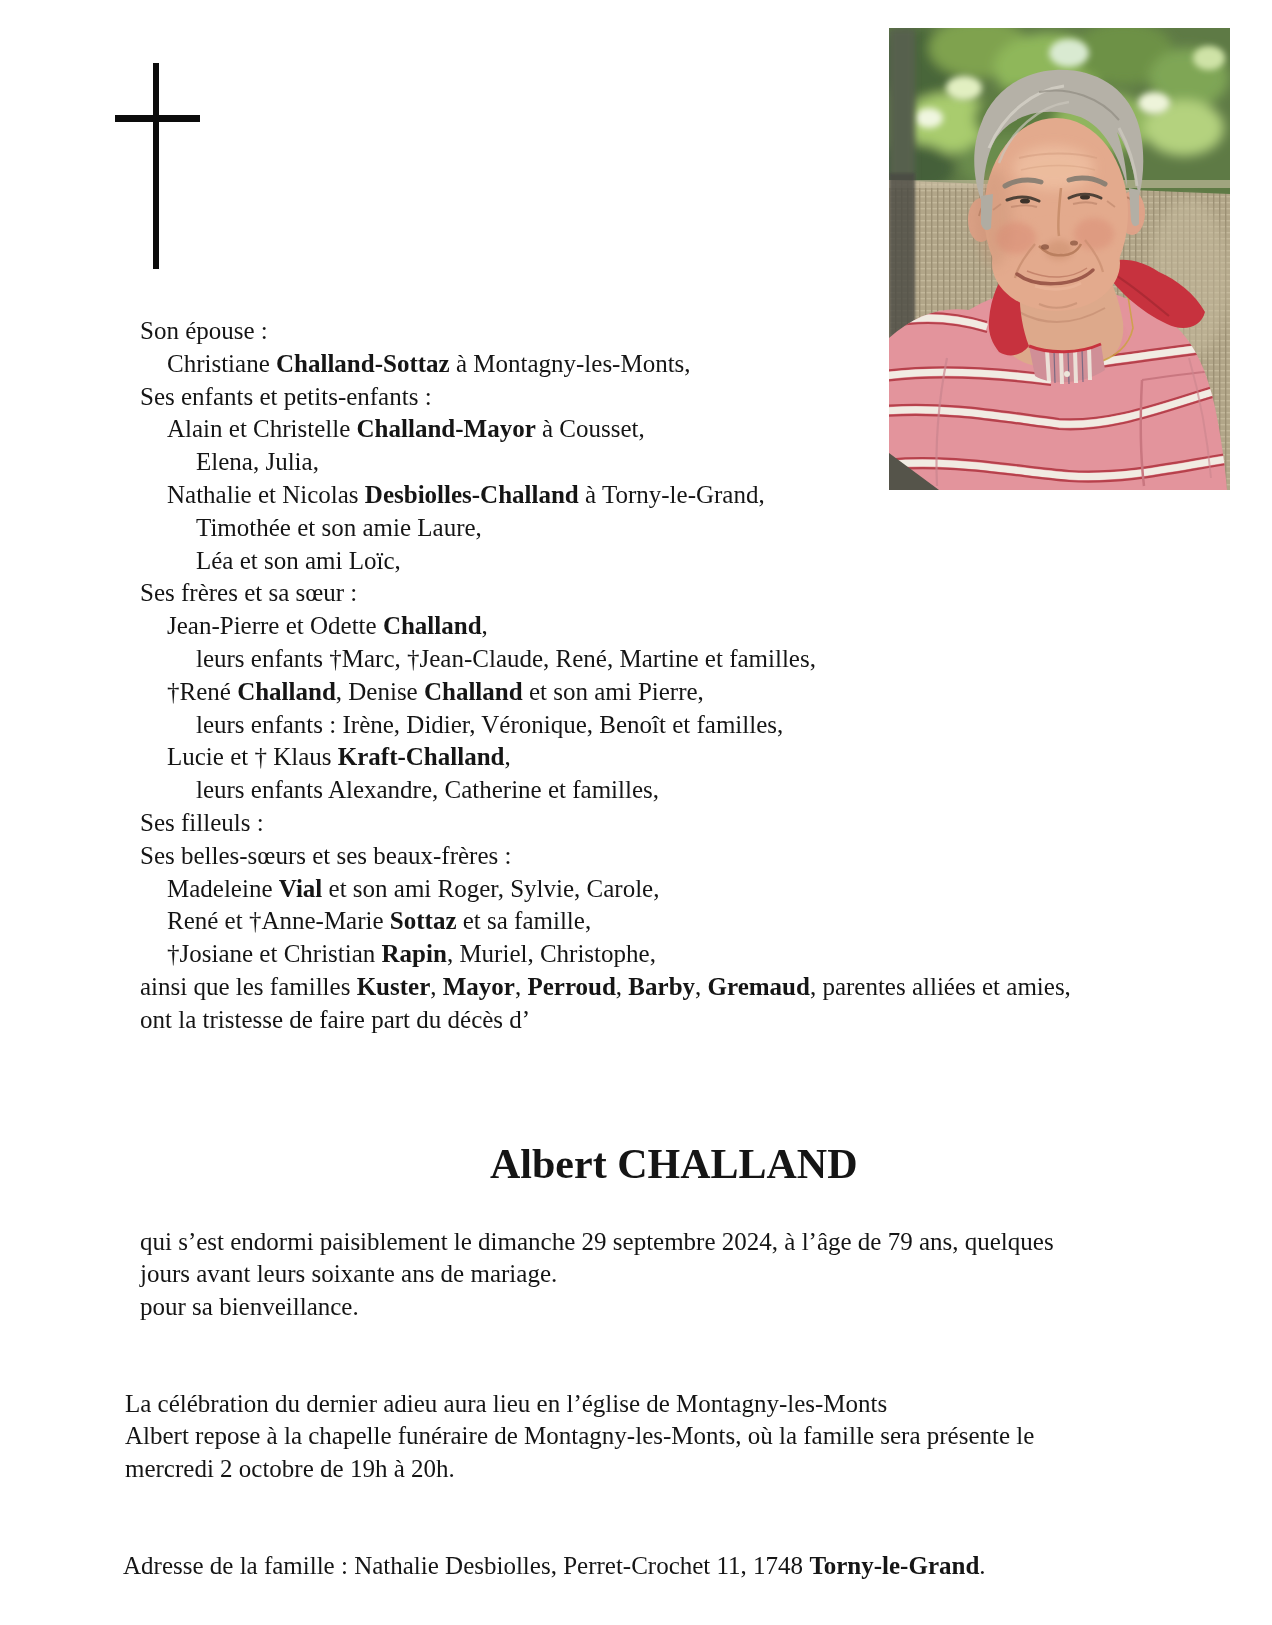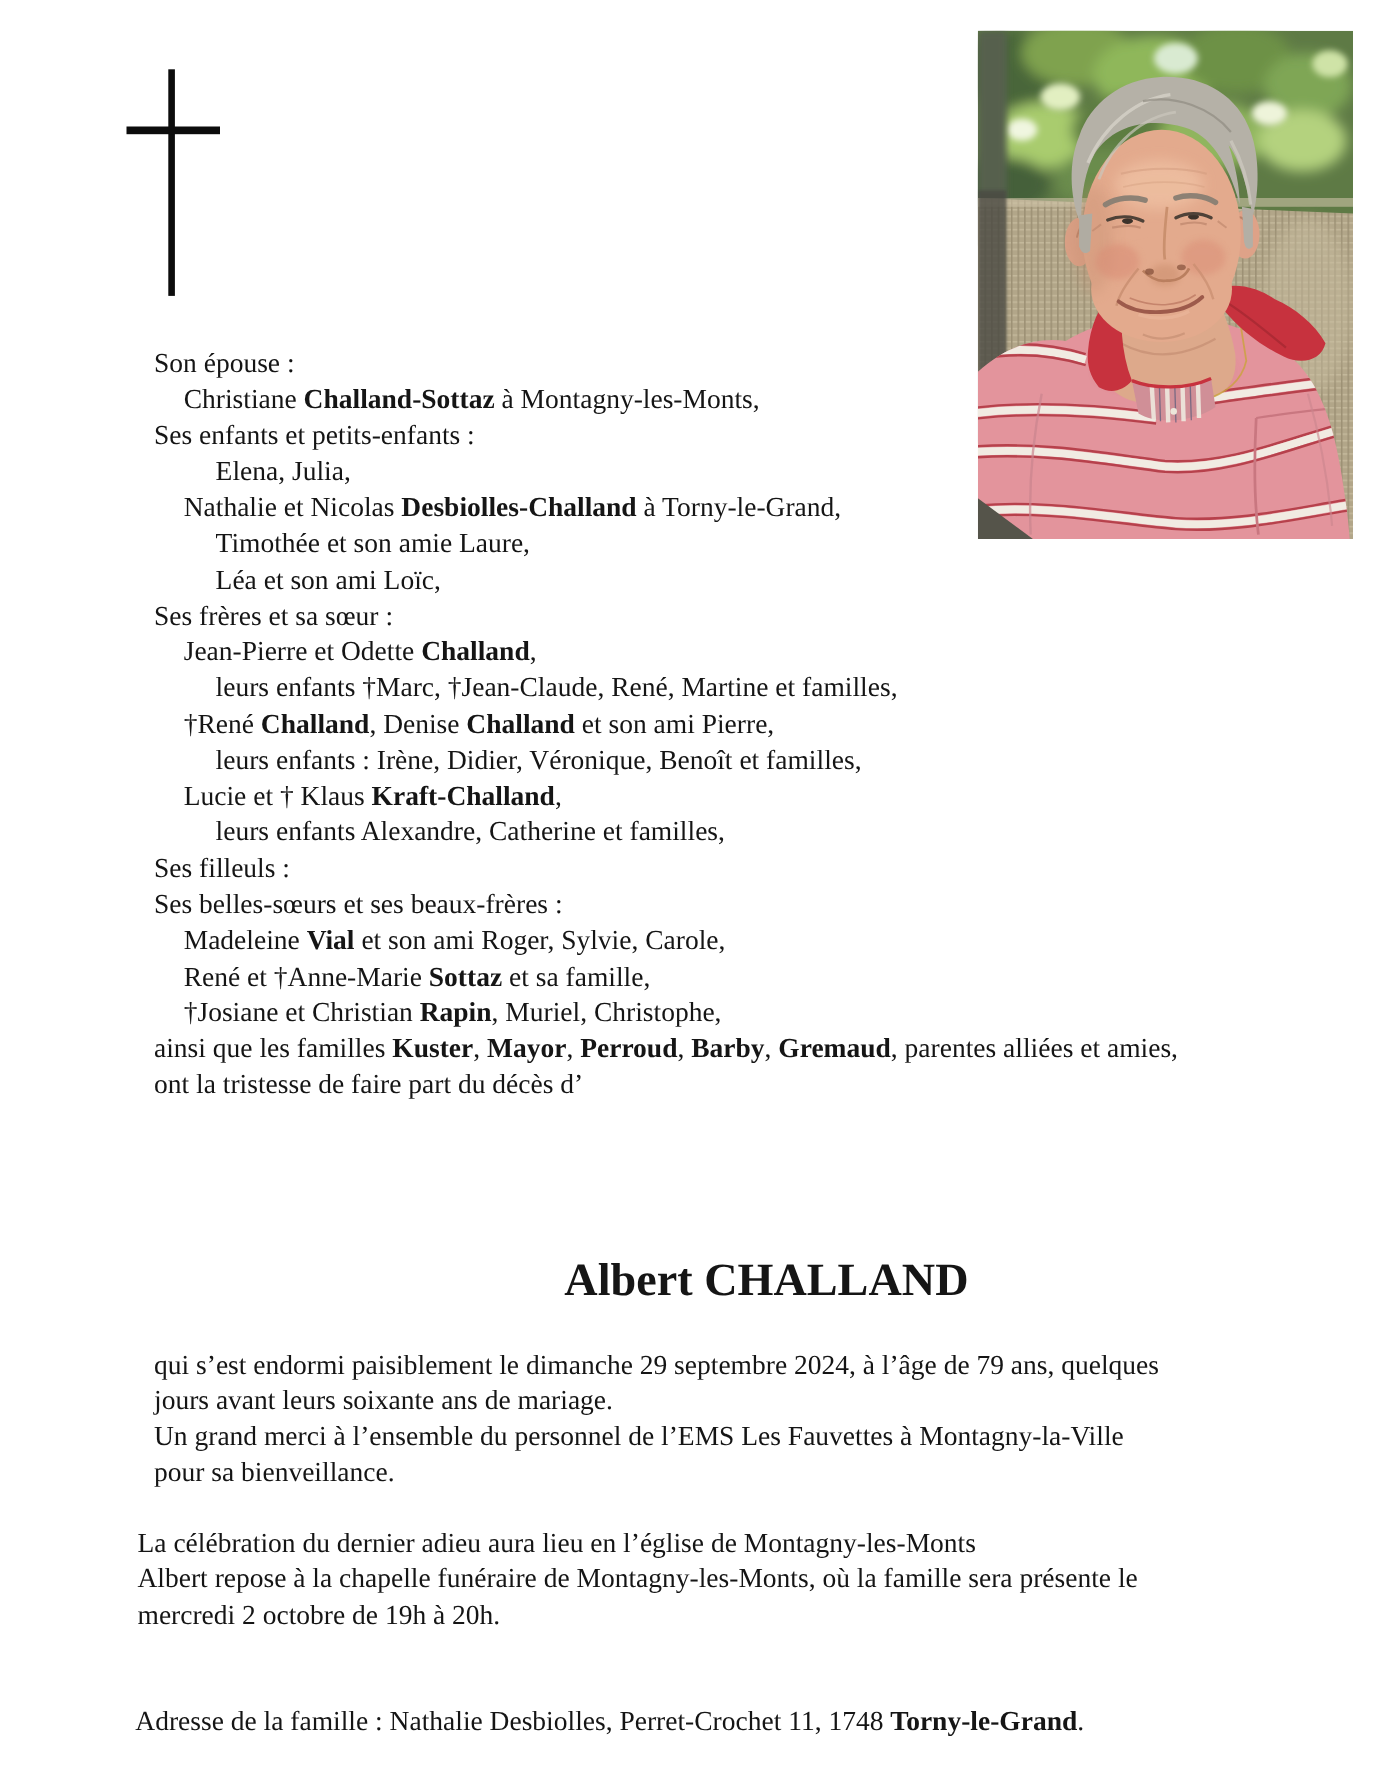--- a/index.html
+++ b/index.html
@@ -17,21 +17,21 @@
   
   #photo{left:889px;top:28px;width:341px;height:462px;}
   #photo svg{display:block;filter:blur(.4px) saturate(1.02);}
   
   .tline{white-space:nowrap;line-height:32.8px;font-size:25px;}
   .para .tline{line-height:32.4px;}
   .ind1{padding-left:27px;}
   .ind2{padding-left:56px;}
   .b{font-weight:bold;}
   #family{left:140px;top:315px;}
-  #deceased-title{left:513px;top:1140px;font-size:42px;font-weight:bold;line-height:48px;white-space:nowrap;}
+  #deceased-title{left:490px;top:1140px;font-size:42px;font-weight:bold;line-height:48px;white-space:nowrap;}
   #para-death{left:140px;top:1226px;}
   #para-ceremony{left:125px;top:1388px;}
   #para-address{left:123px;top:1550px;}
 </style>
 </head>
 <body>
 
 <div class="abs">
   <div id="cross-v" class="abs"></div>
   <div id="cross-h" class="abs"></div>
@@ -209,20 +209,21 @@
       <path d="M150,64 C180,58 212,70 230,92" fill="none" stroke="#908c82" stroke-width="2" opacity=".7"></path>
     </g>
   </g>
 </svg>
 </div>
 
 <div id="family" class="abs">
     <div class="tline ind0"><span>Son épouse :</span></div>
     <div class="tline ind1"><span>Christiane </span><span class="b">Challand-Sottaz</span><span> à Montagny-les-Monts,</span></div>
     <div class="tline ind0"><span>Ses enfants et petits-enfants :</span></div>
+    <div class="tline ind1"><span>Alain et Christelle </span><span class="b">Challand-Mayor</span><span> à Cousset,</span></div>
     <div class="tline ind2"><span>Elena, Julia,</span></div>
     <div class="tline ind1"><span>Nathalie et Nicolas </span><span class="b">Desbiolles-Challand</span><span> à Torny-le-Grand,</span></div>
     <div class="tline ind2"><span>Timothée et son amie Laure,</span></div>
     <div class="tline ind2"><span>Léa et son ami Loïc,</span></div>
     <div class="tline ind0"><span>Ses frères et sa sœur :</span></div>
     <div class="tline ind1"><span>Jean-Pierre et Odette </span><span class="b">Challand</span><span>,</span></div>
     <div class="tline ind2"><span>leurs enfants †Marc, †Jean-Claude, René, Martine et familles,</span></div>
     <div class="tline ind1"><span>†René </span><span class="b">Challand</span><span>, Denise </span><span class="b">Challand</span><span> et son ami Pierre,</span></div>
     <div class="tline ind2"><span>leurs enfants : Irène, Didier, Véronique, Benoît et familles,</span></div>
     <div class="tline ind1"><span>Lucie et † Klaus </span><span class="b">Kraft-Challand</span><span>,</span></div>
@@ -234,21 +235,20 @@
     <div class="tline ind1"><span>†Josiane et Christian </span><span class="b">Rapin</span><span>, Muriel, Christophe,</span></div>
     <div class="tline ind0"><span>ainsi que les familles </span><span class="b">Kuster</span><span>, </span><span class="b">Mayor</span><span>, </span><span class="b">Perroud</span><span>, </span><span class="b">Barby</span><span>, </span><span class="b">Gremaud</span><span>, parentes alliées et amies,</span></div>
     <div class="tline ind0"><span>ont la tristesse de faire part du décès d’</span></div>
   </div>
 
 <div id="deceased-title" class="abs">Albert CHALLAND</div>
 
 <div id="para-death" class="abs para">
     <div class="tline ind0"><span>qui s’est endormi paisiblement le dimanche 29 septembre 2024, à l’âge de 79 ans, quelques</span></div>
     <div class="tline ind0"><span>jours avant leurs soixante ans de mariage.</span></div>
-    <div class="tline ind0"><span>Un grand merci à l’ensemble du personnel de l’EMS Les Fauvettes à Montagny-la-Ville</span></div>
     <div class="tline ind0"><span>pour sa bienveillance.</span></div>
   </div>
 <div id="para-ceremony" class="abs para">
     <div class="tline ind0"><span>La célébration du dernier adieu aura lieu en l’église de Montagny-les-Monts</span></div>
     <div class="tline ind0"><span>Albert repose à la chapelle funéraire de Montagny-les-Monts, où la famille sera présente le</span></div>
     <div class="tline ind0"><span>mercredi 2 octobre de 19h à 20h.</span></div>
   </div>
 <div id="para-address" class="abs para">
     <div class="tline ind0"><span>Adresse de la famille : Nathalie Desbiolles, Perret-Crochet 11, 1748 </span><span class="b">Torny-le-Grand</span><span>.</span></div>
   </div>

